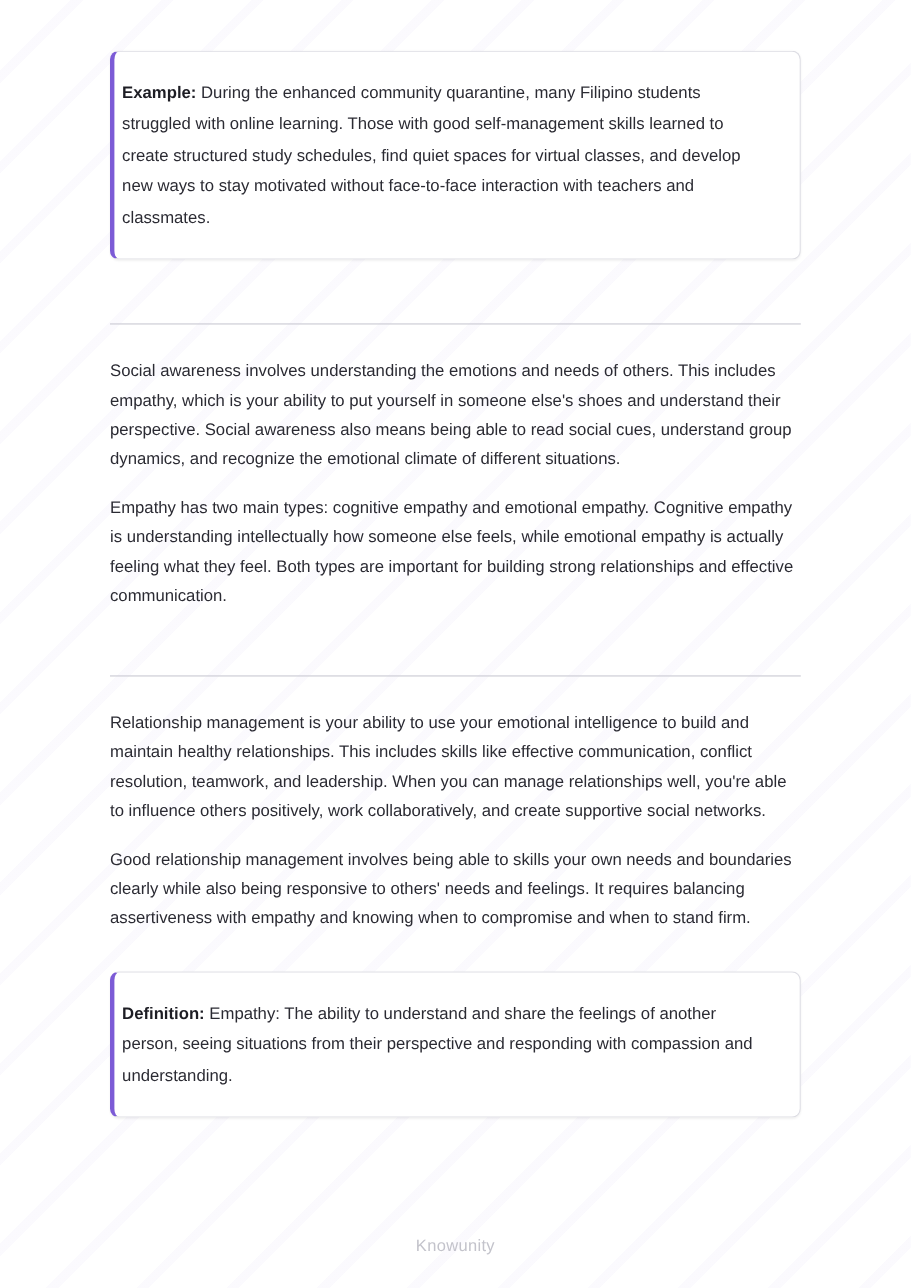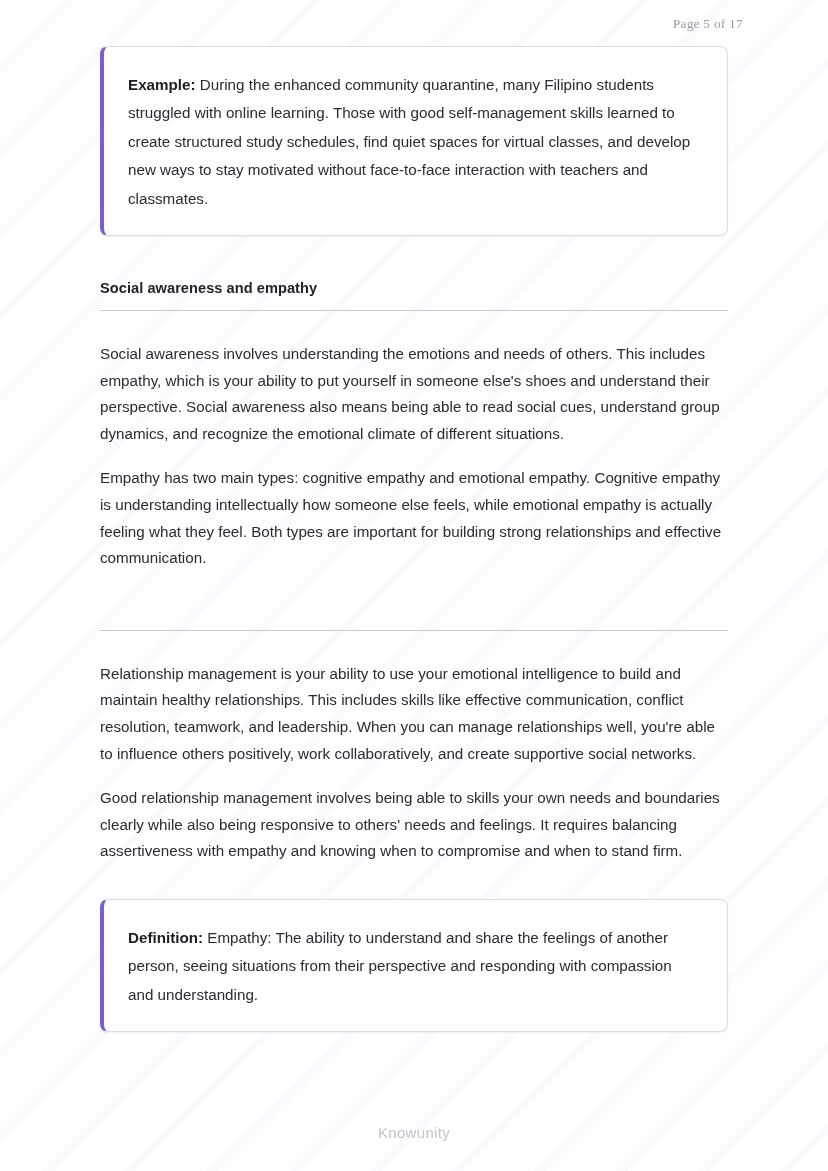--- a/index.html
+++ b/index.html
@@ -63,21 +63,21 @@
   }
 
   
   .callout {
     position: relative;
     box-sizing: border-box;
     background: #ffffff;
     border: 1px solid #dcdce3;
     border-left: 4px solid #7c5bd6;
     border-radius: 8px;
-    padding: 24px 26px 22px 24px;
+    padding: 24px 26px 22px 7px;
     box-shadow: 0 1px 2px rgba(0,0,0,0.06);
   }
   .callout p {
     margin: 0;
     font-size: 15.2px;
     line-height: 28.4px;
     color: #2b2b33;
   }
   .callout .lead {
     font-weight: bold;
@@ -123,31 +123,29 @@
     letter-spacing: 0.3px;
   }
 </style>
 </head>
 <body>
 
 <div id="watermark-stripes"></div>
 
 <div id="page">
 
-  <div class="page-header">Page 5 of 17</div>
 
   <div class="content">
 
     <div class="callout">
       <p><span class="lead">Example:</span><span> During the enhanced community quarantine, many Filipino students struggled with online learning. Those with good self-management skills learned to create structured study schedules, find quiet spaces for virtual classes, and develop new ways to stay motivated without face-to-face interaction with teachers and classmates.</span></p>
     </div>
 
     <div class="sp-before-heading"></div>
 
-    <h2 class="section-heading">Social awareness and empathy</h2>
     <div class="heading-rule"></div>
     <div class="sp-after-rule"></div>
 
     <p class="body-p">Social awareness involves understanding the emotions and needs of others. This includes empathy, which is your ability to put yourself in someone else's shoes and understand their perspective. Social awareness also means being able to read social cues, understand group dynamics, and recognize the emotional climate of different situations.</p>
     <div class="sp-para"></div>
     <p class="body-p">Empathy has two main types: cognitive empathy and emotional empathy. Cognitive empathy is understanding intellectually how someone else feels, while emotional empathy is actually feeling what they feel. Both types are important for building strong relationships and effective communication.</p>
 
     <div class="sp-before-heading"></div>
 
     <div class="heading-rule"></div>

